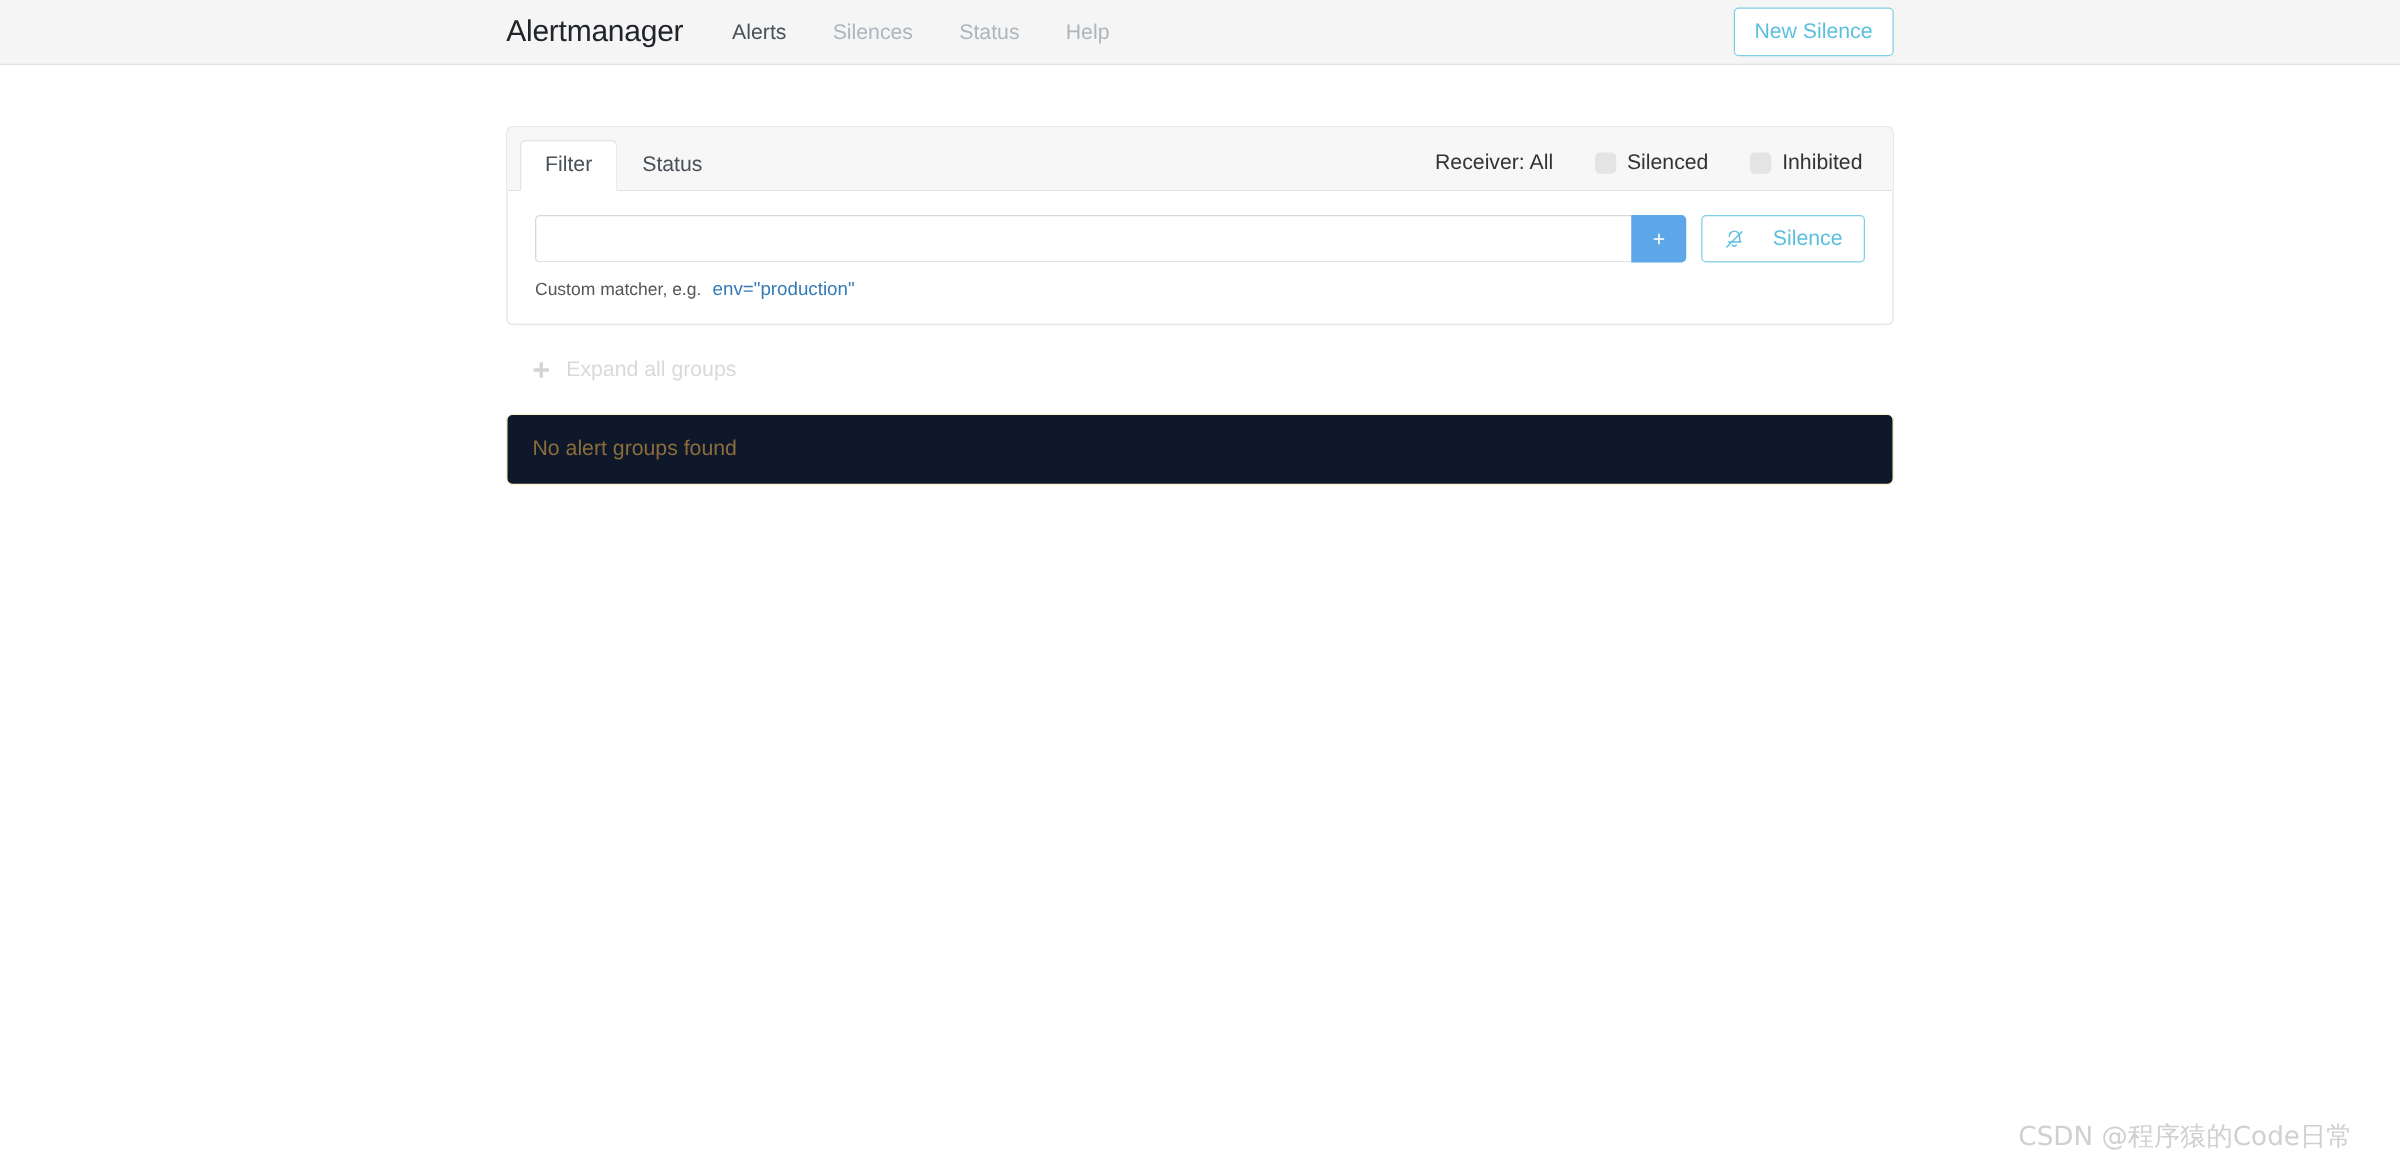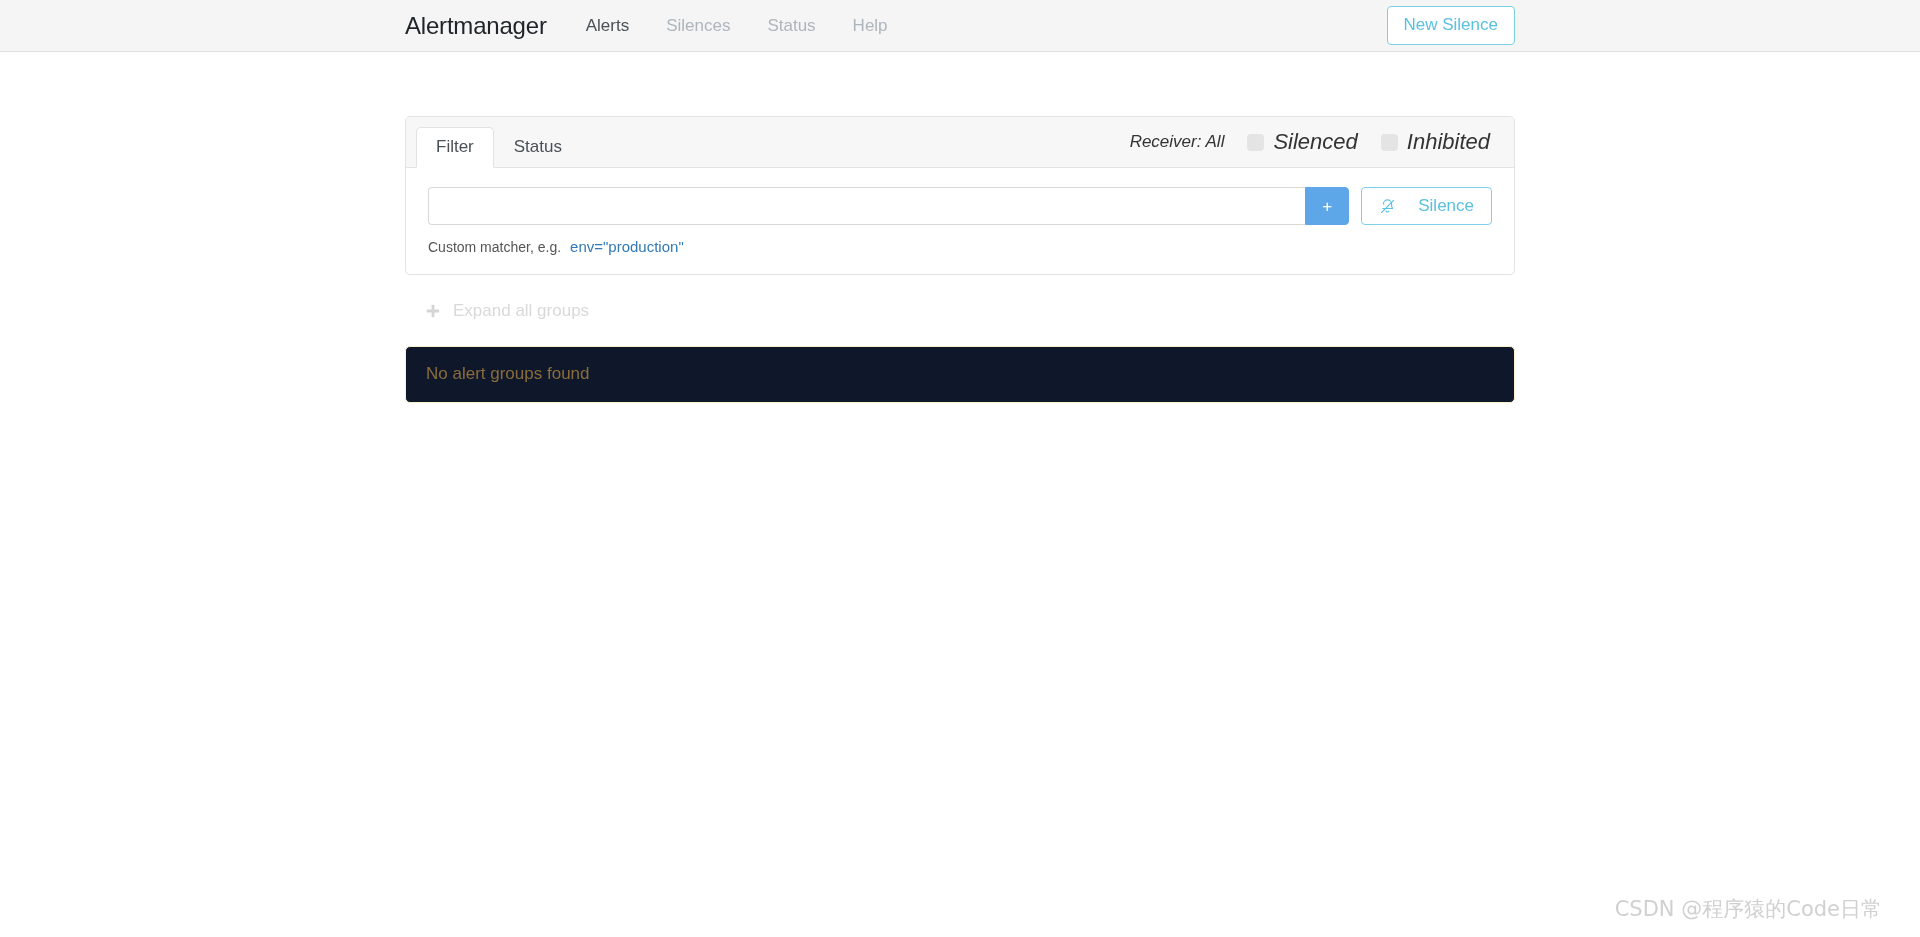--- a/index.html
+++ b/index.html
@@ -69,21 +69,21 @@
     padding: 8px 16px 9px 16px;
     cursor: pointer;
     line-height: 1.2;
     font-family: "Liberation Sans", sans-serif;
     white-space: nowrap;
   }
 
   
   .container {
     width: 1110px;
-    margin: 15px auto;
+    margin: 0 auto;
     padding-top: 49px;
   }
 
   
   .panel {
     border: 1px solid #e3e3e3;
     border-radius: 5px;
     background: #ffffff;
   }
   .panel-head {
@@ -116,24 +116,23 @@
   }
   .tab.active {
     background: #ffffff;
     border-color: #e3e3e3;
     border-bottom-color: #ffffff;
     color: #495057;
   }
   .head-right {
     margin-left: auto;
     display: flex;
-    align-items: center;
-    gap: 23px;
+    align-items: flex-start;
+    gap: 33px;
     padding-bottom: 12px;
-    font-style: italic;
   }
   .receiver-label {
     font-size: 17px;
     color: #333333;
     white-space: nowrap;
     cursor: pointer;
   }
   .check-item {
     display: flex;
     align-items: center;
@@ -143,21 +142,21 @@
   }
   .checkbox {
     width: 17px;
     height: 17px;
     border-radius: 4px;
     background: #e4e4e4;
     display: inline-block;
     flex: none;
   }
   .check-label {
-    font-size: 22px;
+    font-size: 17px;
     color: #333333;
   }
 
   
   .panel-body {
     padding: 19px 22px 19px 22px;
   }
   .filter-row {
     display: flex;
     align-items: stretch;

